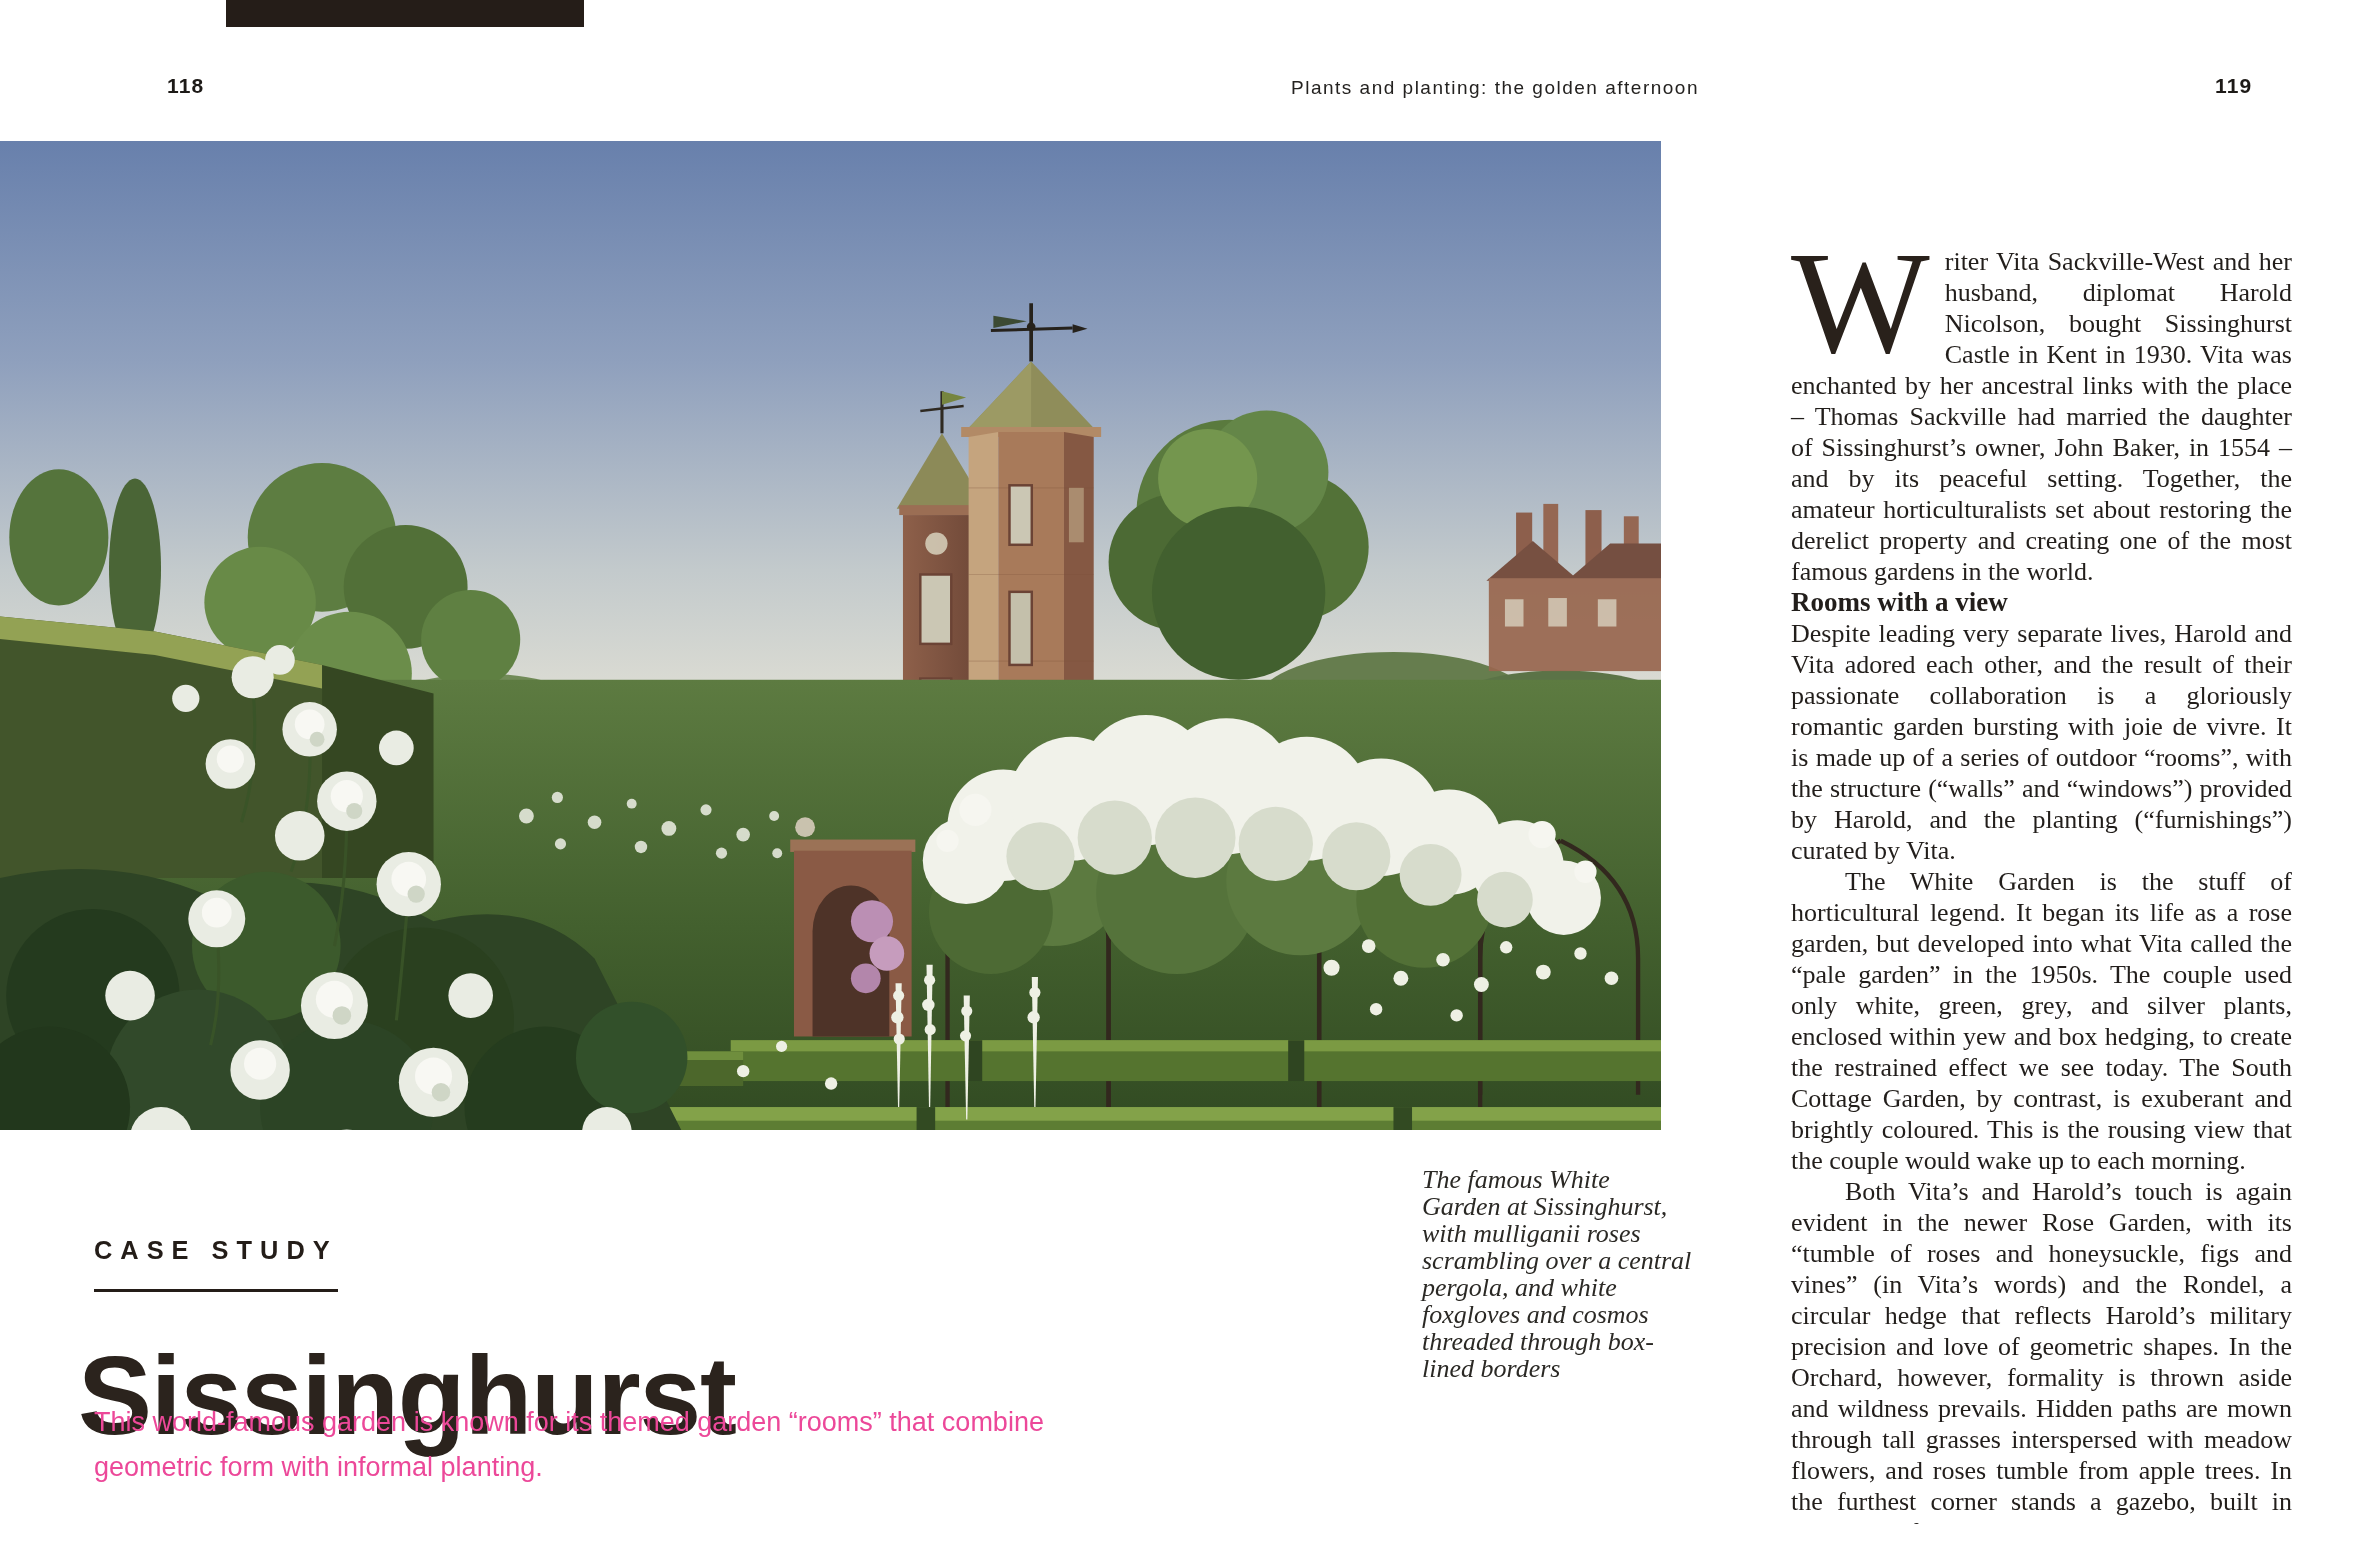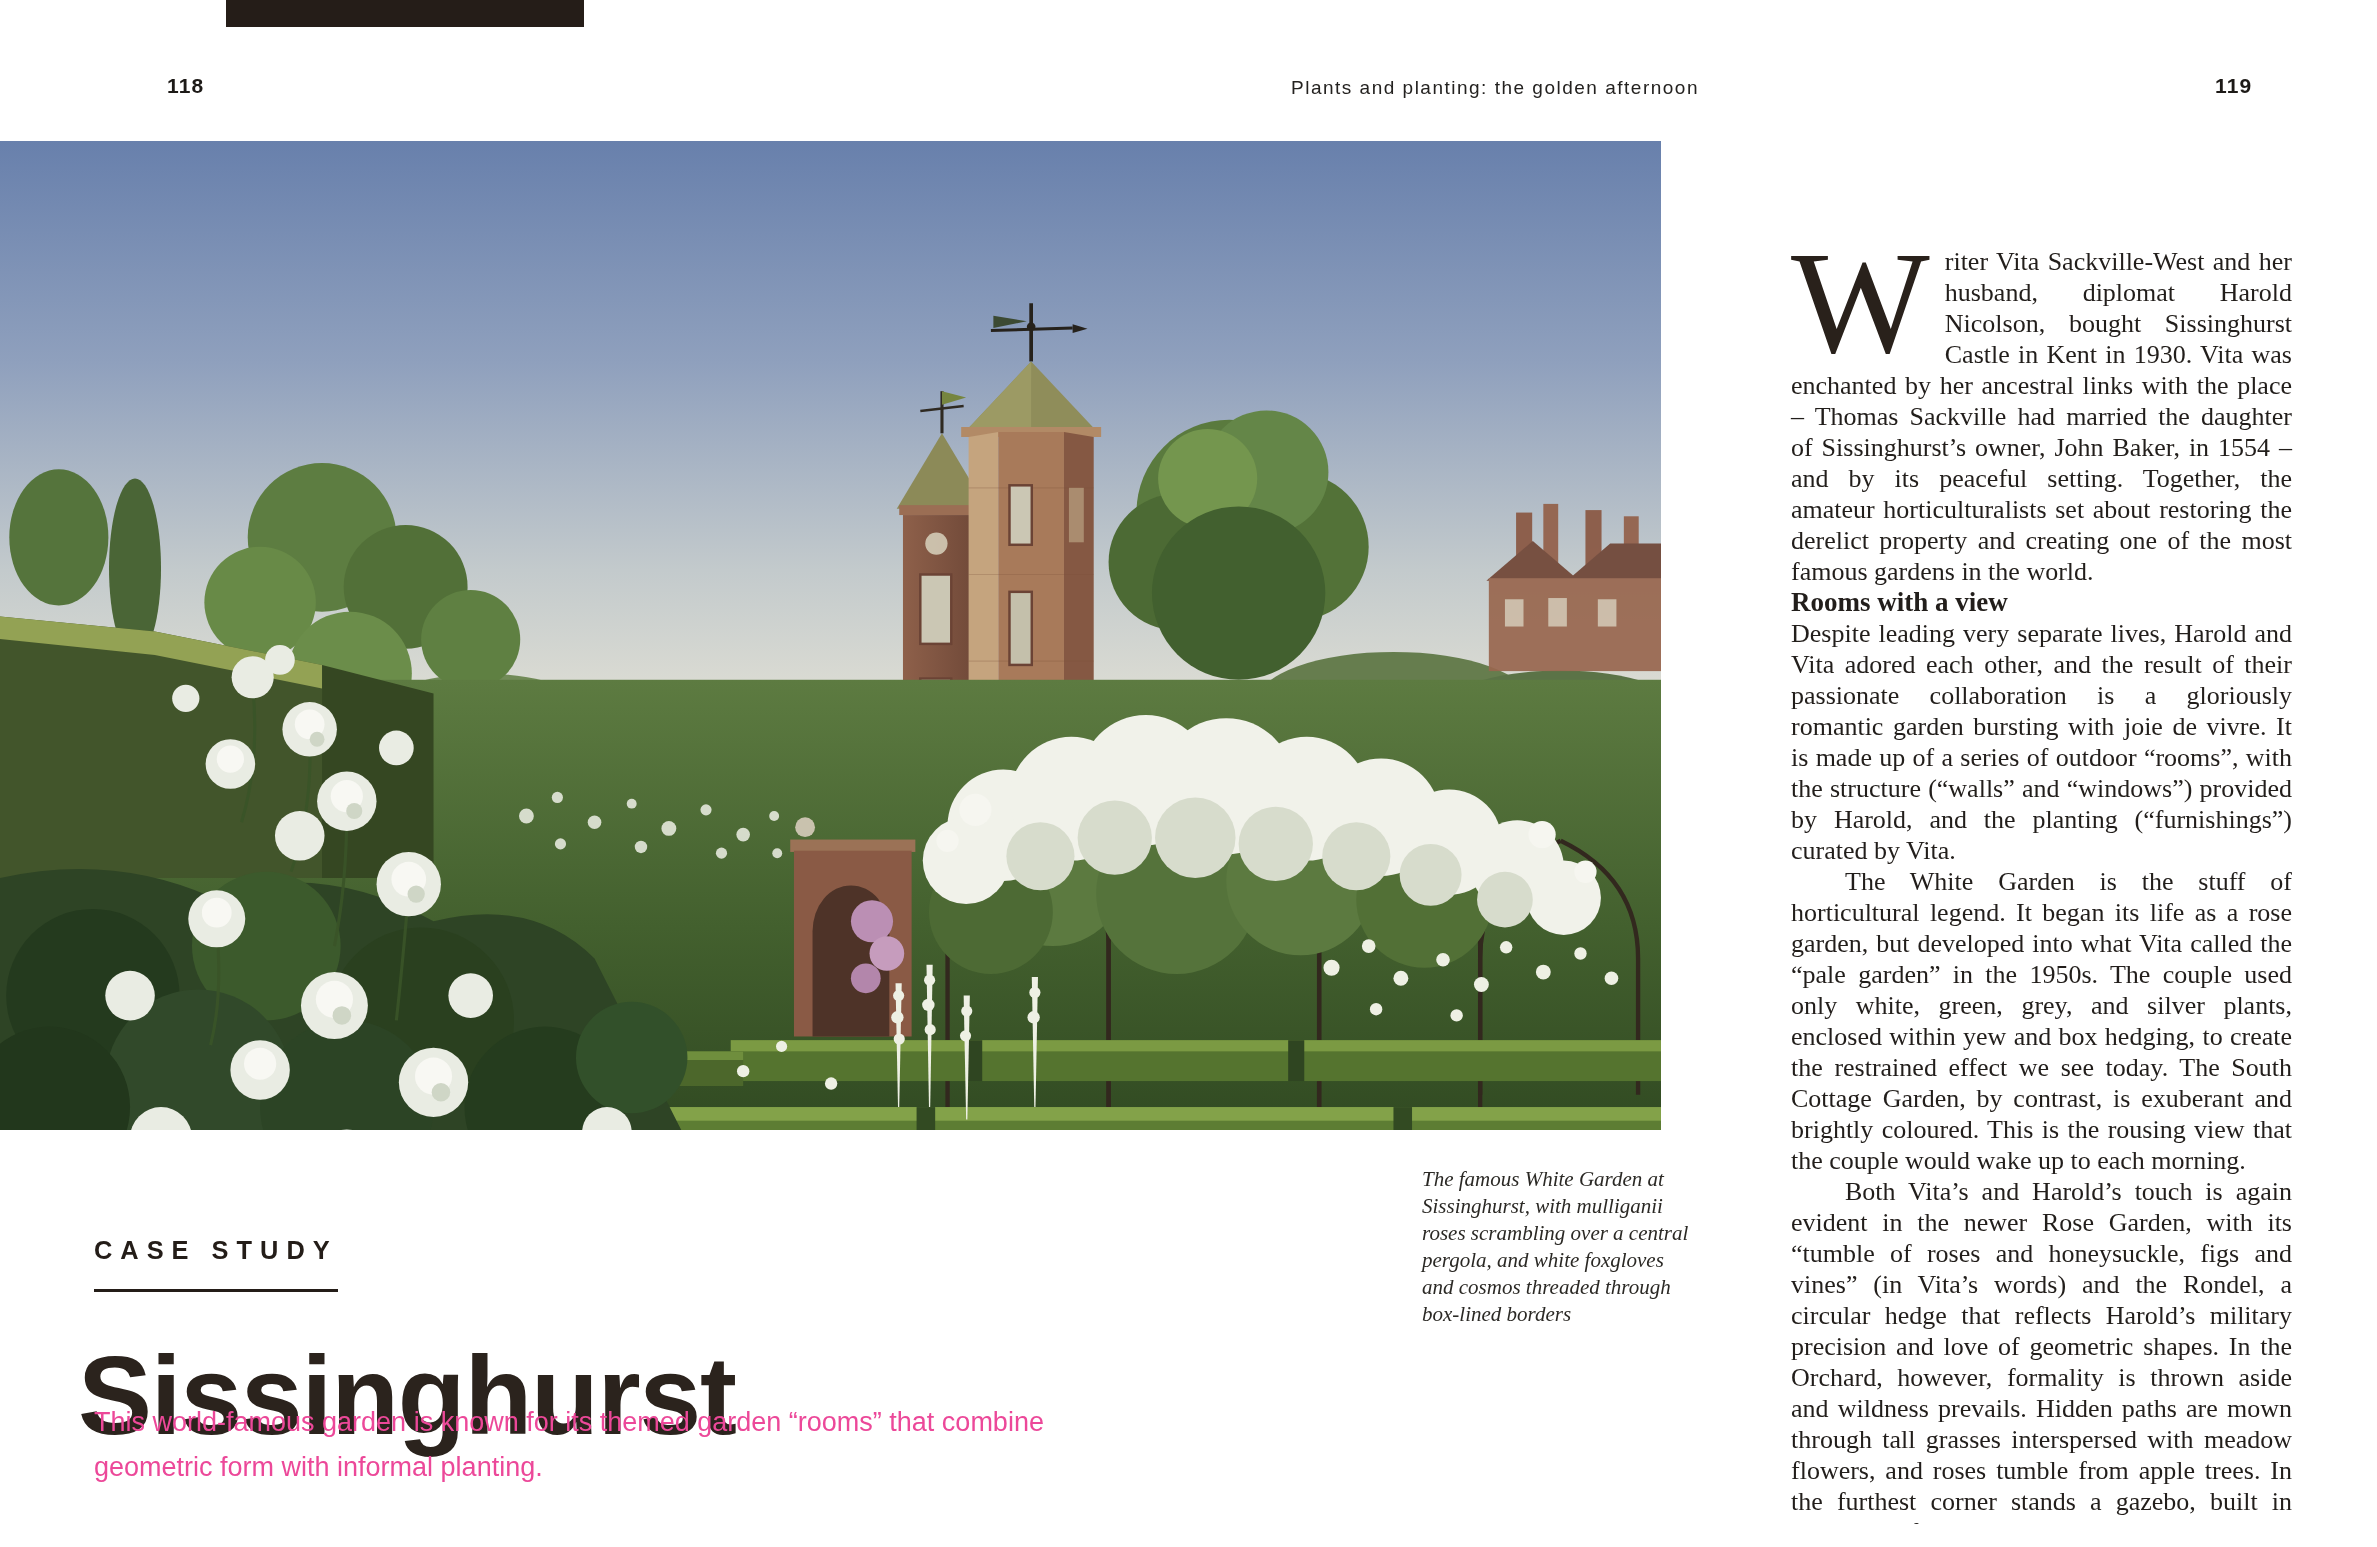--- a/index.html
+++ b/index.html
@@ -12,21 +12,21 @@
   .folio-left{left:167px;}
   .folio-right{left:2172px;margin-left:43px;}
   .running-header{left:1272px;top:77px;width:446px;text-align:center;
         font-size:19px;letter-spacing:1.5px;color:#242220;font-weight:400;}
   
   .photo-wrap{left:0;top:141px;width:1661px;height:989px;}
   .photo-wrap svg{display:block;width:100%;height:100%;}
   
   .photo-caption{left:1422px;top:1166px;width:271px;
         font-family:"Liberation Serif",serif;font-style:italic;
-        font-size:21px;line-height:27px;color:#2b2925;}
+        font-size:26px;line-height:27px;color:#2b2925;}
   
   .eyebrow{left:94px;top:1236px;font-size:25.4px;font-weight:700;letter-spacing:8px;
         color:#241d18;border-bottom:3.7px solid #241d18;padding-bottom:24px;}
   .title{left:78px;top:1267px;font-size:111px;font-weight:700;letter-spacing:-1.2px;
         color:#2b231d;line-height:1;}
   .standfirst{left:94px;top:1400px;width:978px;font-size:27px;line-height:45px;
         color:#ec4899;font-weight:400;}
   
   .article{left:1791px;top:246px;width:501px;
         font-family:"Liberation Serif",serif;font-size:26px;line-height:31px;

